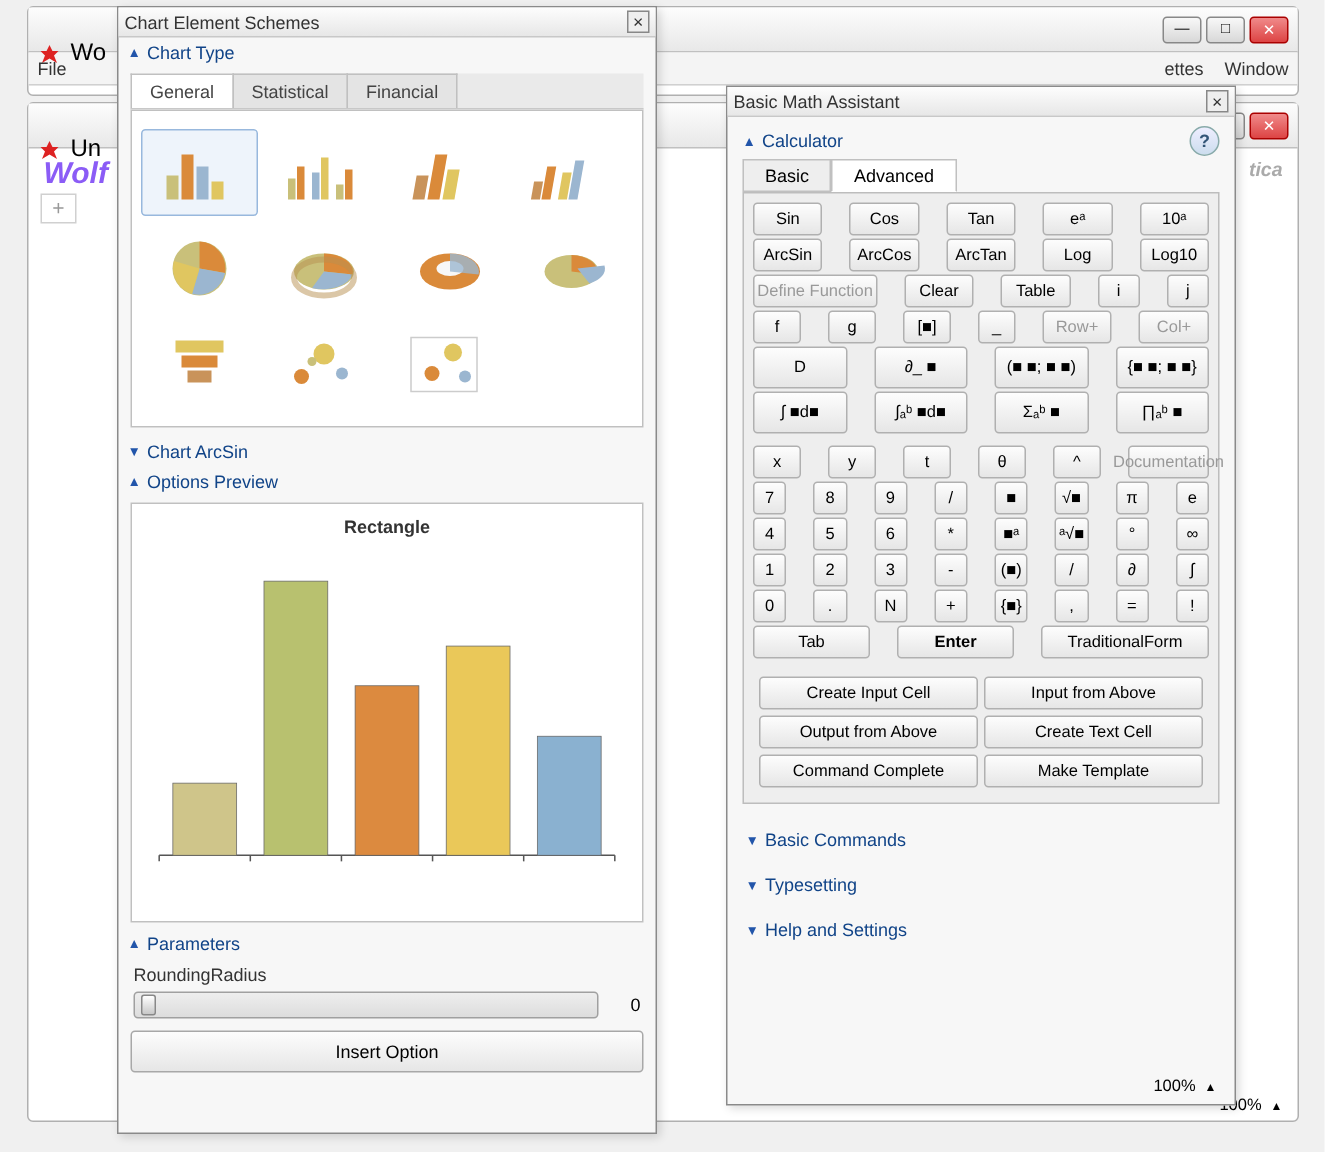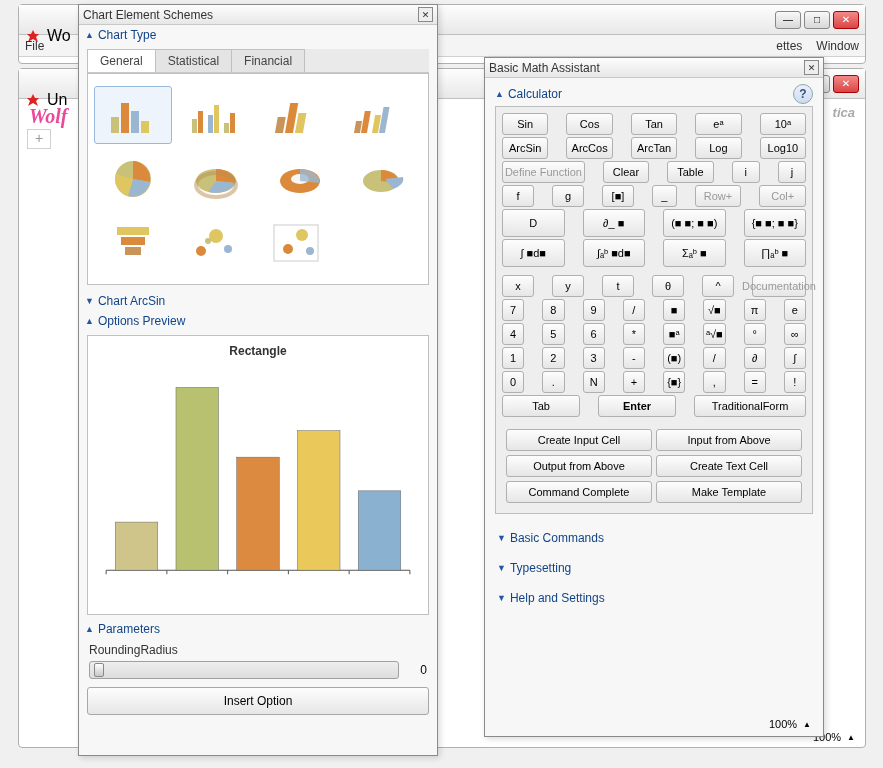--- a/index.html
+++ b/index.html
@@ -95,21 +95,21 @@
         </span>
       <span>Un</span>
     </div>
     <div class="winctrls">
       <div class="wc">—</div>
       <div class="wc">□</div>
       <div class="wc close">✕</div>
     </div>
   </div>
   <div style="padding:6px 10px;font-family:serif;">
-    <span style="color:#ec4899;font-weight:bold;font-size:20px;font-style:italic;font-family:Liberation Serif, serif;">Wolf</span>
+    <span style="color:#8b5cf6;font-weight:bold;font-size:20px;font-style:italic;">Wolf</span>
     <span style="float:right;color:#aaa;font-style:italic;font-size:13px;font-weight:bold;">tica</span>
   </div>
   <div style="position:absolute;left:8px;top:60px;width:24px;height:20px;border:1px solid #d0d0d0;text-align:center;font-size:14px;color:#999;">+</div>
   <div style="position:absolute;bottom:4px;right:10px;font-size:11px;display:flex;align-items:center;gap:6px;">
     <span>100%</span>
     <span class="zoom-tri">▲</span>
   </div>
 </div>
 
 <div class="palette" id="ces">
@@ -277,20 +277,24 @@
   </div>
   <div class="bma-body">
     <div class="calc-hdr">
       <div class="section-hdr" style="padding:0">
           <span class="tri">▲</span>
           <span>Calculator</span>
         </div>
       <div class="helpbtn">?</div>
     </div>
 
+    <div class="calc-tabs">
+      <div class="tab">Basic</div>
+      <div class="tab active">Advanced</div>
+    </div>
 
     <div class="keypanel">
       <div class="krow">
         <div class="kb">Sin</div>
         <div class="kb">Cos</div>
         <div class="kb">Tan</div>
         <div class="kb">eᵃ</div>
         <div class="kb">10ᵃ</div>
       </div>
       <div class="krow">

